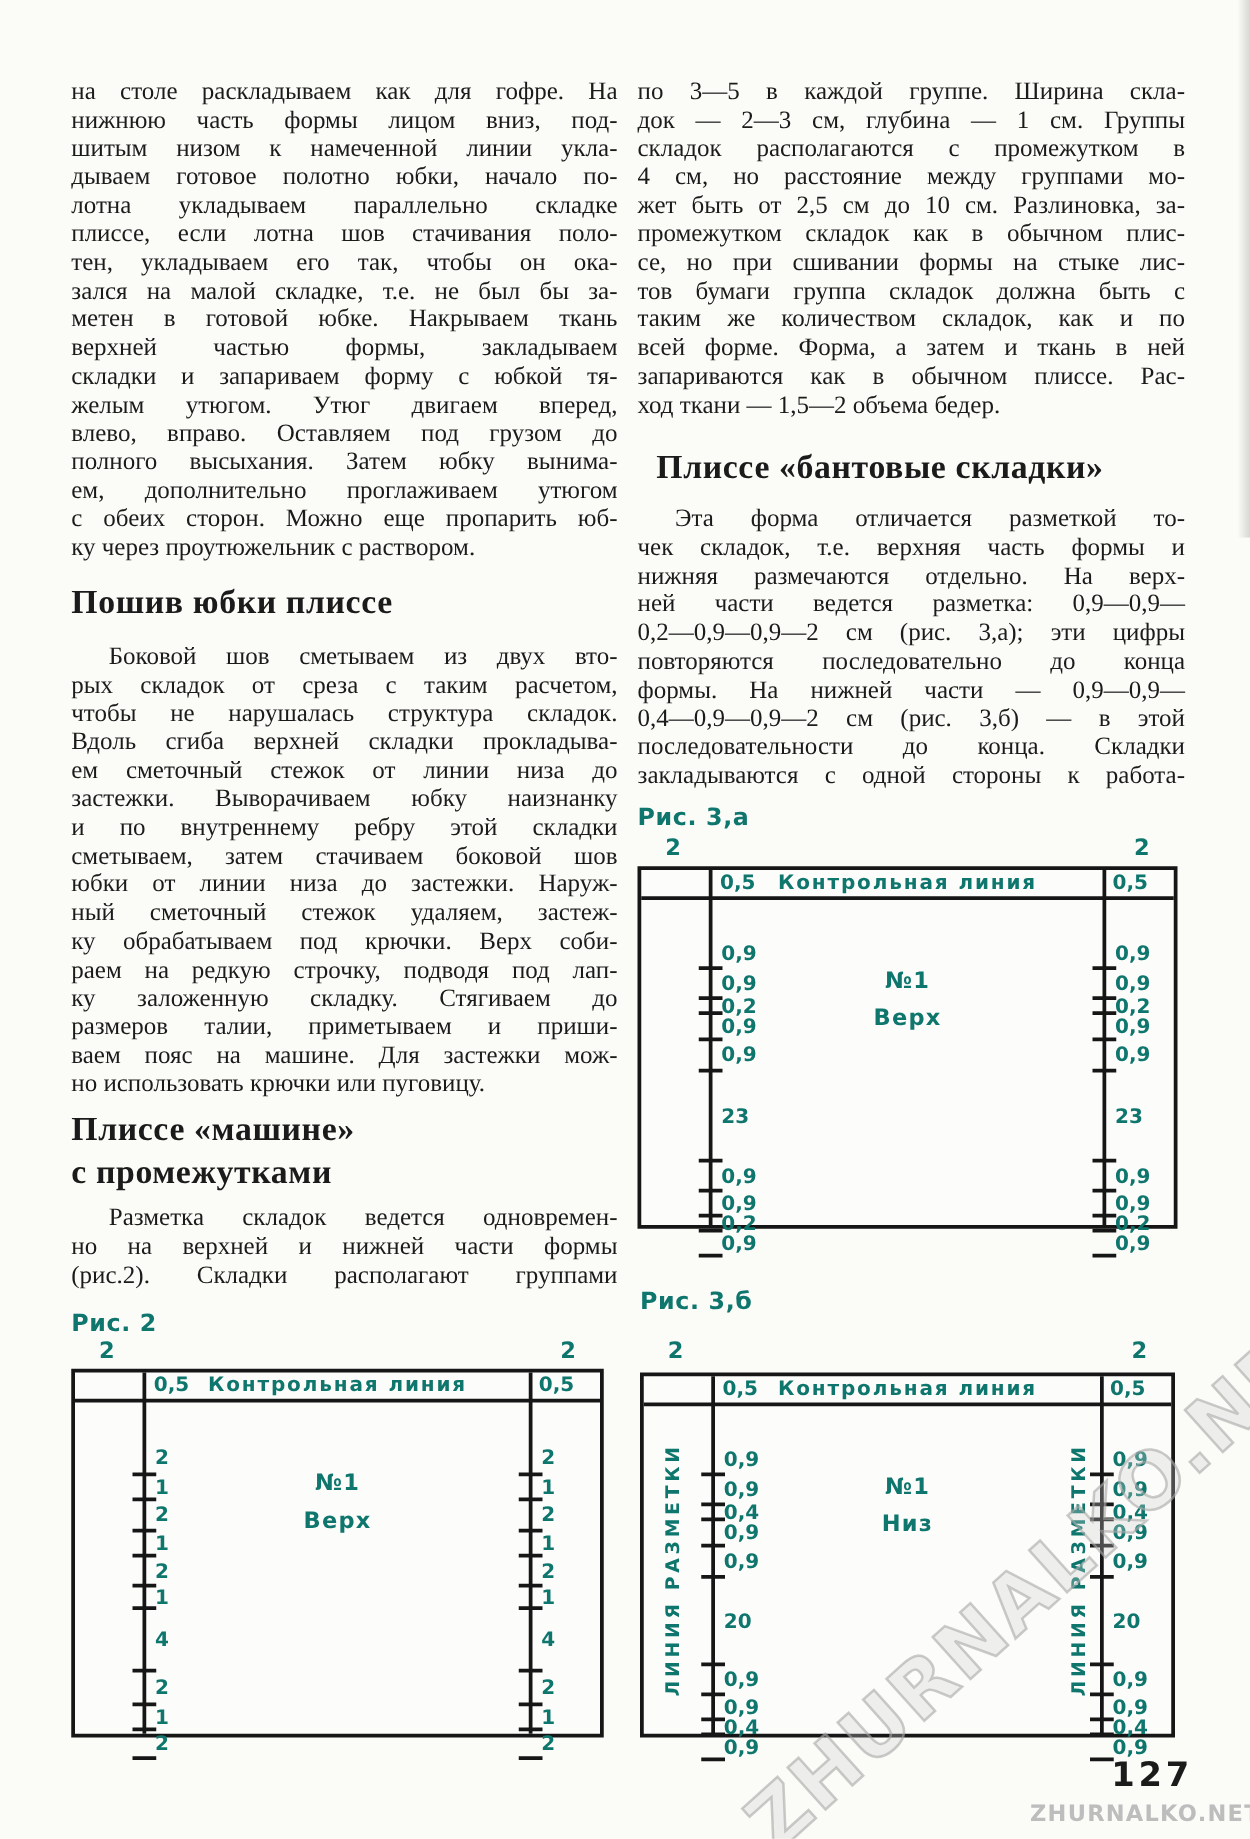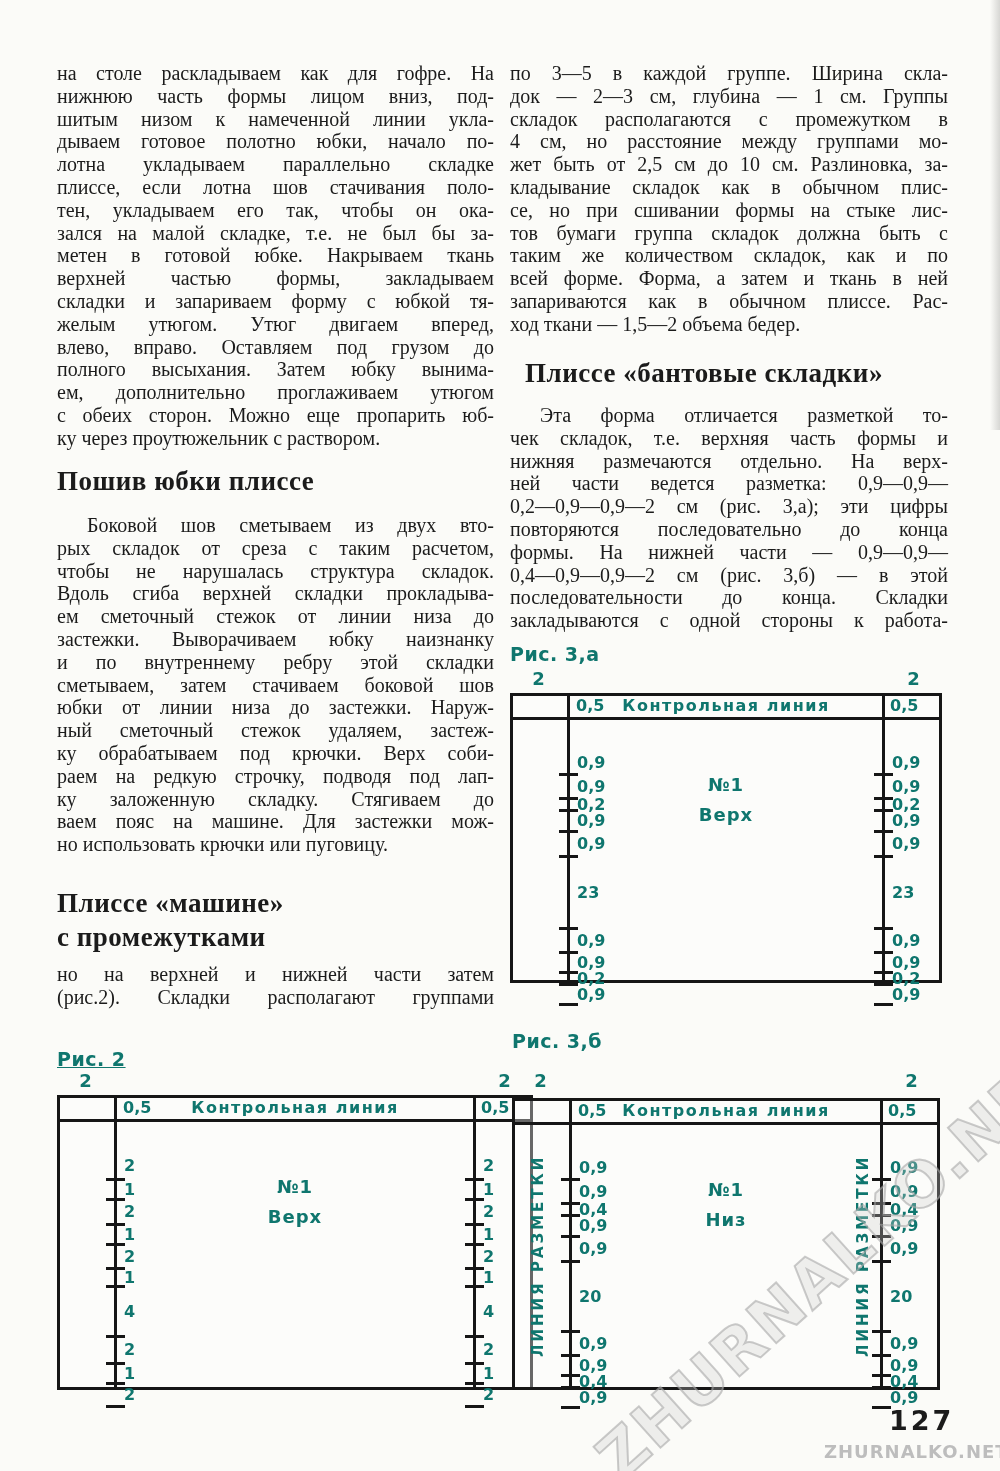--- a/index.html
+++ b/index.html
@@ -41,21 +41,21 @@
   .seg{position:relative;display:flex;align-items:center;padding-left:10px;box-sizing:border-box;
        font:bold 16px "DejaVu Sans",sans-serif;}
   .seg::after{content:"";position:absolute;bottom:-2px;left:-8px;width:19px;height:3px;background:#161616;}
   .fcenter{position:absolute;left:57px;right:57px;top:78px;text-align:center;
            font:bold 18px "DejaVu Sans",sans-serif;letter-spacing:1px;}
   .fno{margin-bottom:9px;}
   .vtext{position:absolute;top:32px;bottom:8px;writing-mode:vertical-rl;transform:rotate(180deg);
          font:bold 15px "DejaVu Sans",sans-serif;letter-spacing:3px;text-align:center;white-space:nowrap;}
   .vtext.l{left:14px;} .vtext.r{right:65px;}
 
-  #fig2{left:57px;top:1048px;width:476px;height:345px;text-decoration:underline;}
+  #fig2{left:57px;top:1048px;width:426px;height:345px;}
   #fig2 .toplabel{top:22px;} #fig2 .fbox{top:47px;height:295px;}
   #fig3a{left:510px;top:643px;width:432px;height:342px;}
   #fig3a .toplabel{top:25px;} #fig3a .fbox{top:50px;height:290px;}
   #fig3b{left:512px;top:1030px;width:428px;height:362px;}
   #fig3b .toplabel{top:40px;} #fig3b .fbox{top:68px;height:292px;}
 
   
   .pageno{position:absolute;left:889px;top:1405px;font:bold 27px "DejaVu Sans",sans-serif;letter-spacing:3px;}
   .wm-small{position:absolute;left:824px;top:1441px;font:bold 18px "DejaVu Sans",sans-serif;
             letter-spacing:1px;color:#bdbdbd;}
@@ -100,41 +100,43 @@
     <div class="line">Вдоль сгиба верхней складки прокладыва-</div>
     <div class="line">ем сметочный стежок от линии низа до</div>
     <div class="line">застежки. Выворачиваем юбку наизнанку</div>
     <div class="line">и по внутреннему ребру этой складки</div>
     <div class="line">сметываем, затем стачиваем боковой шов</div>
     <div class="line">юбки от линии низа до застежки. Наруж-</div>
     <div class="line">ный сметочный стежок удаляем, застеж-</div>
     <div class="line">ку обрабатываем под крючки. Верх соби-</div>
     <div class="line">раем на редкую строчку, подводя под лап-</div>
     <div class="line">ку заложенную складку. Стягиваем до</div>
+    <div class="line">размеров талии, приметываем и приши-</div>
     <div class="line">ваем пояс на машине. Для застежки мож-</div>
     <div class="line last">но использовать крючки или пуговицу.</div>
   </div>
 
 <div class="block" style="left:57px;top:886px">
     <div class="h2line first">Плиссе «машине»</div>
     <div class="h2line last">с промежутками</div>
   </div>
 
 <div class="block para ind cont" style="left:57px;top:963px">
-    <div class="line">но на верхней и нижней части затем</div>
+    <div class="line first">Разметка складок ведется одновремен-</div>
+    <div class="line">но на верхней и нижней части формы</div>
     <div class="line last">(рис.2). Складки располагают группами</div>
   </div>
 
 <div class="block para" style="left:510px;top:62px;width:438px">
     <div class="line first">по 3—5 в каждой группе. Ширина скла-</div>
     <div class="line">док — 2—3 см, глубина — 1 см. Группы</div>
     <div class="line">складок располагаются с промежутком в</div>
     <div class="line">4 см, но расстояние между группами мо-</div>
     <div class="line">жет быть от 2,5 см до 10 см. Разлиновка, за-</div>
-    <div class="line">кладывание складок как в обычном плис-</div>
+    <div class="line">промежутком складок как в обычном плис-</div>
     <div class="line">се, но при сшивании формы на стыке лис-</div>
     <div class="line">тов бумаги группа складок должна быть с</div>
     <div class="line">таким же количеством складок, как и по</div>
     <div class="line">всей форме. Форма, а затем и ткань в ней</div>
     <div class="line">запариваются как в обычном плиссе. Рас-</div>
     <div class="line last">ход ткани — 1,5—2 объема бедер.</div>
   </div>
 
 <h2 class="head" style="left:525px;top:358px">Плиссе «бантовые складки»</h2>
 

